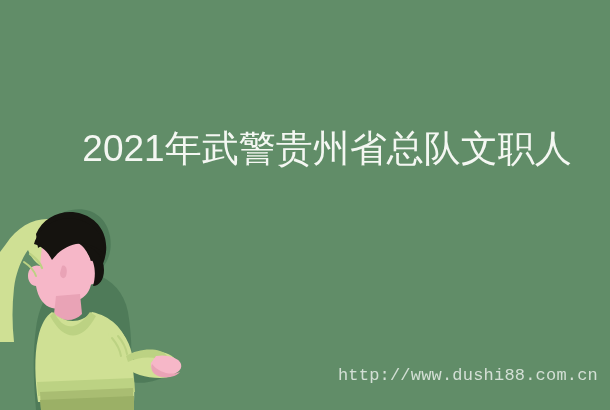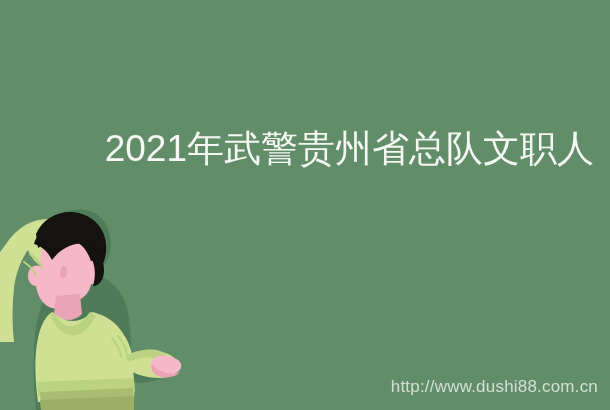--- a/index.html
+++ b/index.html
@@ -19,46 +19,46 @@
     inset: 0;
     background: #618d68;
   }
 
   
   #title-block {
     position: absolute;
     left: 60px;
     top: 126px;
     width: 534px;
-    text-align: right;
+    text-align: center;
     z-index: 6;
     pointer-events: none;
   }
   .title-line {
     display: block;
     color: #f4f7f2;
     font-size: 37px;
     line-height: 46px;
     letter-spacing: 0px;
     white-space: nowrap;
     font-weight: 400;
     font-family: "Liberation Sans", "DejaVu Sans", sans-serif;
   }
 
   
   #watermark {
     position: absolute;
     right: 12px;
-    bottom: 13px;
+    bottom: 25px;
     color: rgba(255,255,255,0.72);
     font-size: 17px;
     letter-spacing: 0.2px;
     z-index: 7;
     white-space: nowrap;
-    font-family: Liberation Sans, sans-serif;
+    font-family: Liberation Mono, monospace;
   }
 
   
   #figure {
     position: absolute;
     left: 0px;
     top: 196px;
     width: 200px;
     height: 214px;
     z-index: 4;

